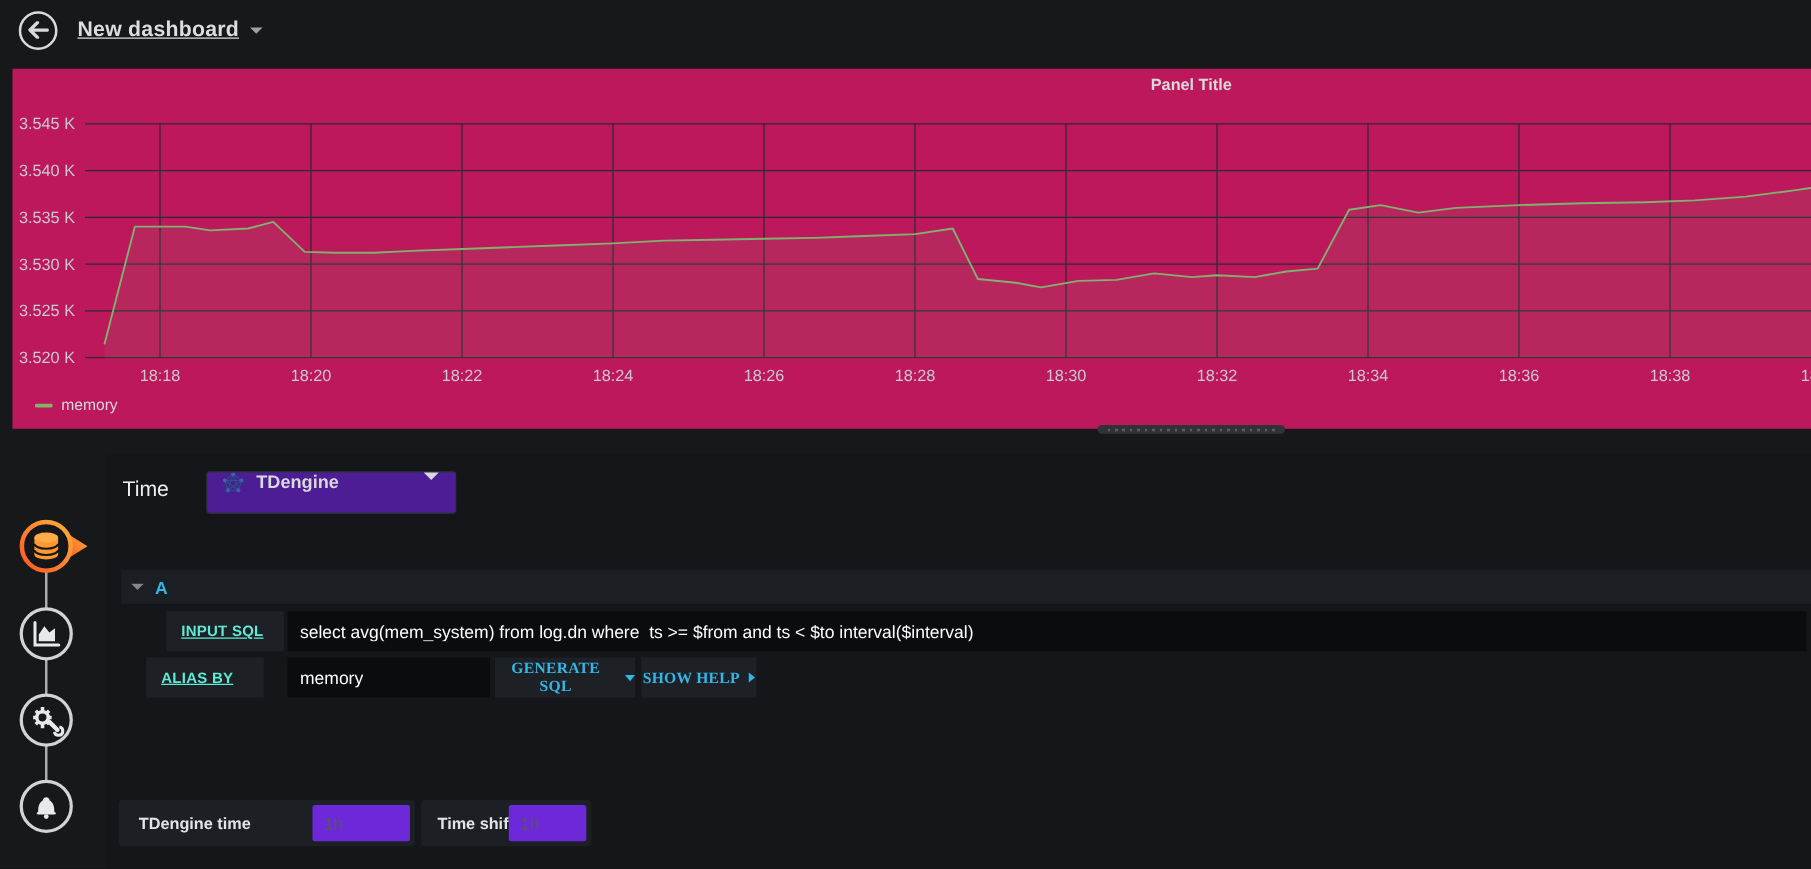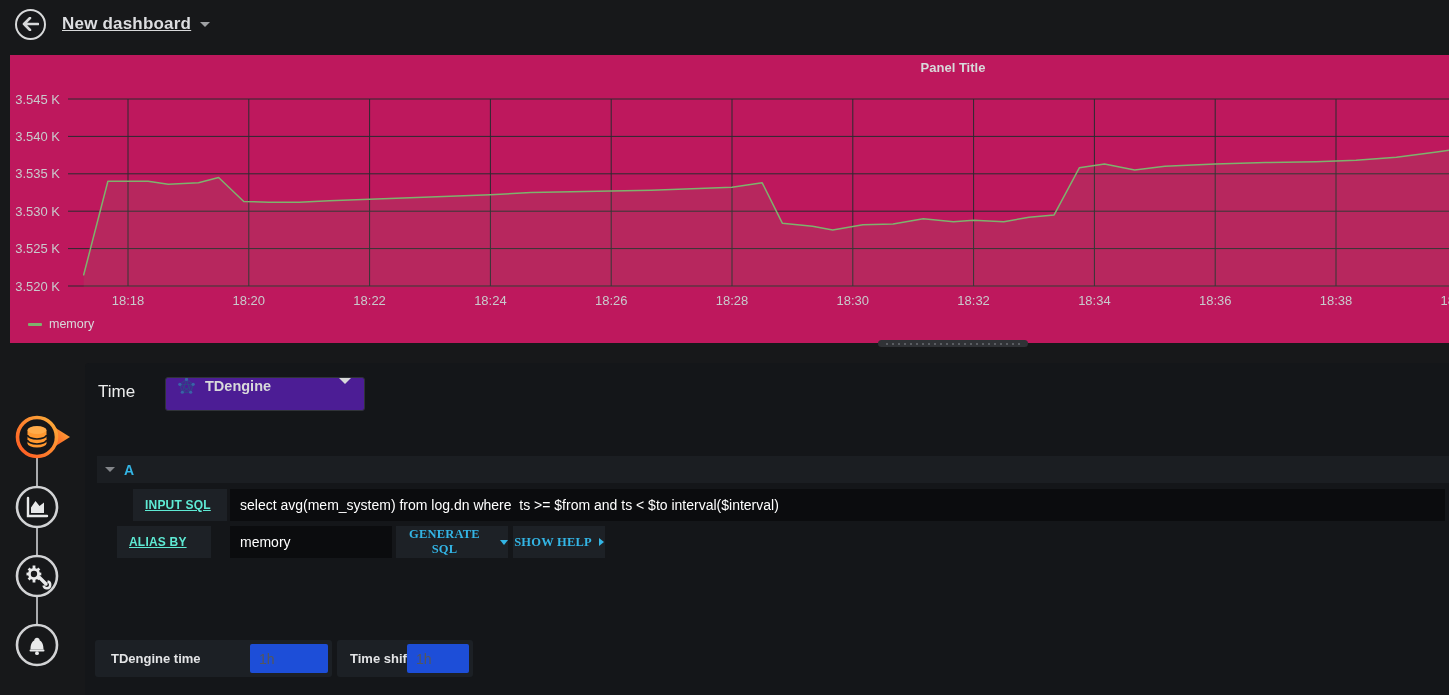--- a/index.html
+++ b/index.html
@@ -86,21 +86,21 @@
   .gen-sql {
     position:absolute; left:52px; top:207px; right:10px;
     font-family:"DejaVu Sans Mono", monospace; font-size:13px; color:#d8d9da; white-space:pre;
   }
   .time-group {
     position:absolute; top:277px; height:37px; background:#1c2025; border-radius:3px;
     display:flex; align-items:center;
   }
   .time-label { font-size:13px; font-weight:700; color:#e3e4e6; }
   .time-input {
-    height:29px; background:#1d4ed8; border:none; outline:none; border-radius:2px;
+    height:29px; background:#6d28d9; border:none; outline:none; border-radius:2px;
     color:#d8d9da; font-size:14px; font-family:"Liberation Sans",sans-serif; padding:0 9px;
   }
   .time-input::placeholder { color:#54575c; }
 </style>
 </head>
 <body>
 
 <div id="page">
 
   <div class="topbar">

